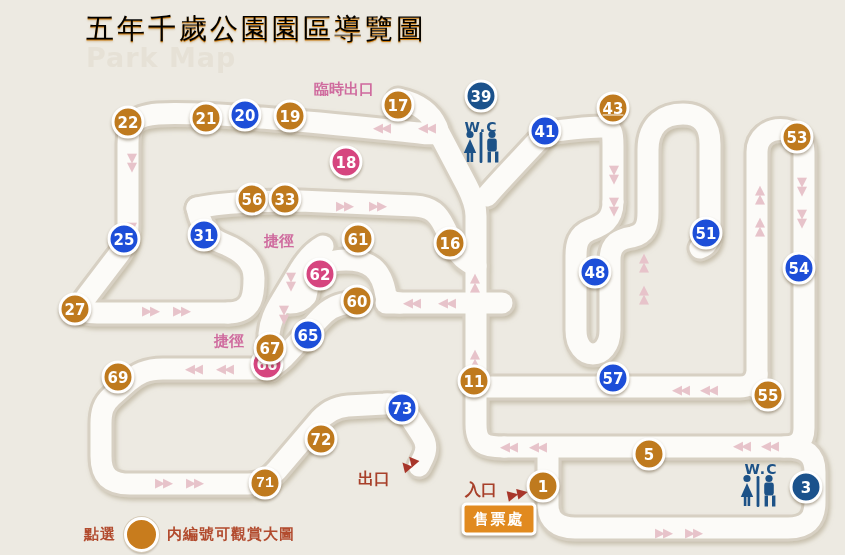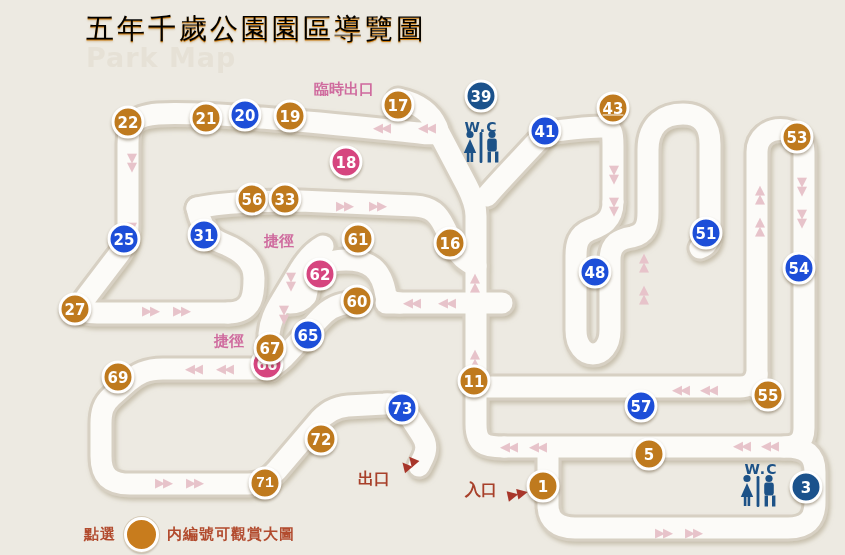--- a/index.html
+++ b/index.html
@@ -153,21 +153,21 @@
       <div class="marker brown" style="left: 595px; top: 272px;">48</div>
       <div class="marker brown" style="left: 706px; top: 233px;">51</div>
       <div class="marker brown" style="left: 799px; top: 268px;">54</div>
       <div class="marker orange" style="left: 75px; top: 309px;">27</div>
       <div class="marker orange" style="left: 357px; top: 301px;">60</div>
       <div class="marker pink" style="left: 267px; top: 330px;">66</div>
       <div class="marker brown" style="left: 308px; top: 335px;">65</div>
       <div class="marker orange" style="left: 270px; top: 348px;">67</div>
       <div class="marker orange" style="left: 118px; top: 377px;">69</div>
       <div class="marker orange" style="left: 474px; top: 381px;">11</div>
-      <div class="marker brown" style="left: 613px; top: 406px; margin-left: 28px;">57</div>
+      <div class="marker brown" style="left: 613px; top: 378px;">57</div>
       <div class="marker orange" style="left: 768px; top: 395px;">55</div>
       <div class="marker orange" style="left: 321px; top: 397px; margin-top: 42px;">72</div>
       <div class="marker brown" style="left: 402px; top: 408px;">73</div>
       <div class="marker orange" style="left: 265px; top: 483px; font-family: Liberation Mono, monospace;">71</div>
       <div class="marker orange" style="left: 649px; top: 454px;">5</div>
       <div class="marker orange" style="left: 543px; top: 486px;">1</div>
       <div class="marker blue" style="left: 806px; top: 487px;">3</div>
     </div>
   <div id="wc-layer">
       <div class="wc-icon" style="left: 481px; top: 149px;"><svg width="42" height="34" viewBox="0 0 42 34">
@@ -191,19 +191,20 @@
             <rect x="10.6" y="23" width="2.6" height="9"></rect>
             <rect x="19.6" y="2" width="2.8" height="31" rx="1.2"></rect>
             <circle cx="32" cy="4.5" r="3.6"></circle>
             <rect x="27.2" y="8.5" width="9.6" height="13" rx="2.4"></rect>
             <rect x="27.6" y="21.5" width="3.4" height="11"></rect>
             <rect x="35" y="21.5" width="3.4" height="11"></rect>
           </g>
         </svg></div>
     </div>
 
+  <div class="ticket" id="ticket-box" style="left: 499px; top: 519px;">售票處</div>
 
   <div class="legend">
     <span class="legend-text">點選</span>
     <span class="legend-circle"></span>
     <span class="legend-text">内編號可觀賞大圖</span>
   </div>
 </div>
 
 </body></html>

